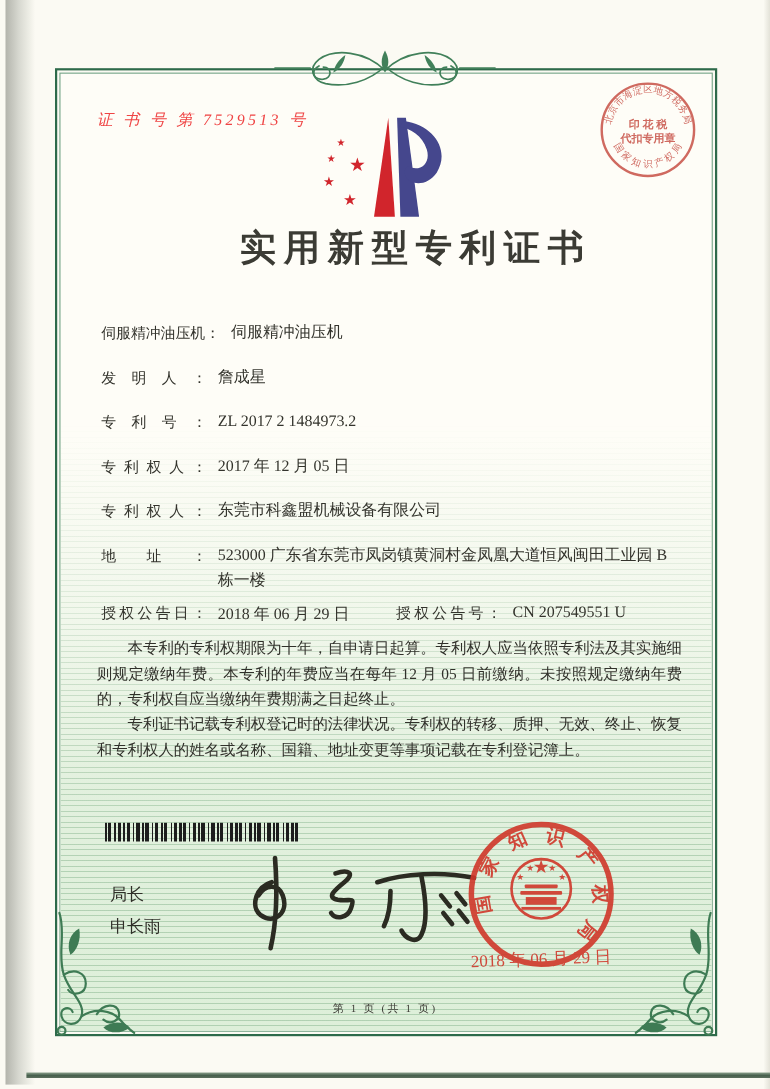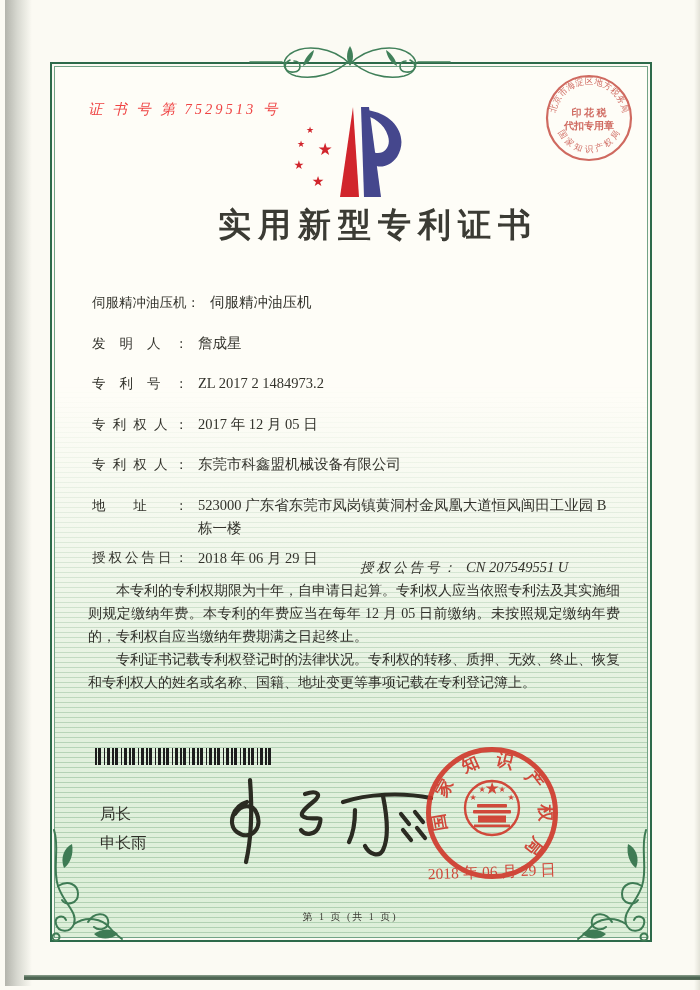--- a/index.html
+++ b/index.html
@@ -24,21 +24,21 @@
   
   .cert-no{position:absolute;left:88px;top:100px;font-size:14.5px;letter-spacing:3px;color:#ef4444;font-style:italic;}
   .logo{position:absolute;left:293px;top:104px;}
   .title{position:absolute;left:0;top:203px;width:700px;text-align:center;
     font-size:33px;font-weight:600;letter-spacing:7px;color:#3b3b34;padding-left:28px;}
   .fields{position:absolute;left:92px;top:291px;width:530px;color:#33332c;}
   .frow{display:flex;margin-bottom:17.5px;line-height:23px;}
   .flabel{flex:0 0 96px;font-size:13.5px;text-align:justify;text-align-last:justify;white-space:nowrap;}
   .fvalue{margin-left:10px;font-size:14.5px;max-width:432px;}
   .grant{position:absolute;left:92px;top:549px;width:560px;color:#33332c;}
-  .grant .right{position:absolute;left:268px;top:10px;display:flex;font-style:italic;}
+  .grant .right{position:absolute;left:268px;top:0;display:flex;}
   .grant .left{display:flex;}
   .paras{position:absolute;left:88px;top:579px;width:532px;font-size:14px;line-height:23px;
     color:#30302a;text-align:justify;}
   .paras p{margin:0;text-indent:2em;}
   .barcode{position:absolute;left:95px;top:748px;width:176px;height:17px;
     background:repeating-linear-gradient(90deg,#1d1d1d 0 2px,transparent 2px 3px,#1d1d1d 3px 6px,transparent 6px 9px,#1d1d1d 9px 10px,transparent 10px 12px,#1d1d1d 12px 15px,transparent 15px 17px);}
   .signer{position:absolute;left:100px;top:799px;font-size:15.5px;line-height:29px;color:#2f2f28;}
   .signature{position:absolute;left:205px;top:772px;}
   .seal{position:absolute;left:412px;top:742px;opacity:.9;}
   .stamp{position:absolute;left:543px;top:72px;opacity:.88;}

